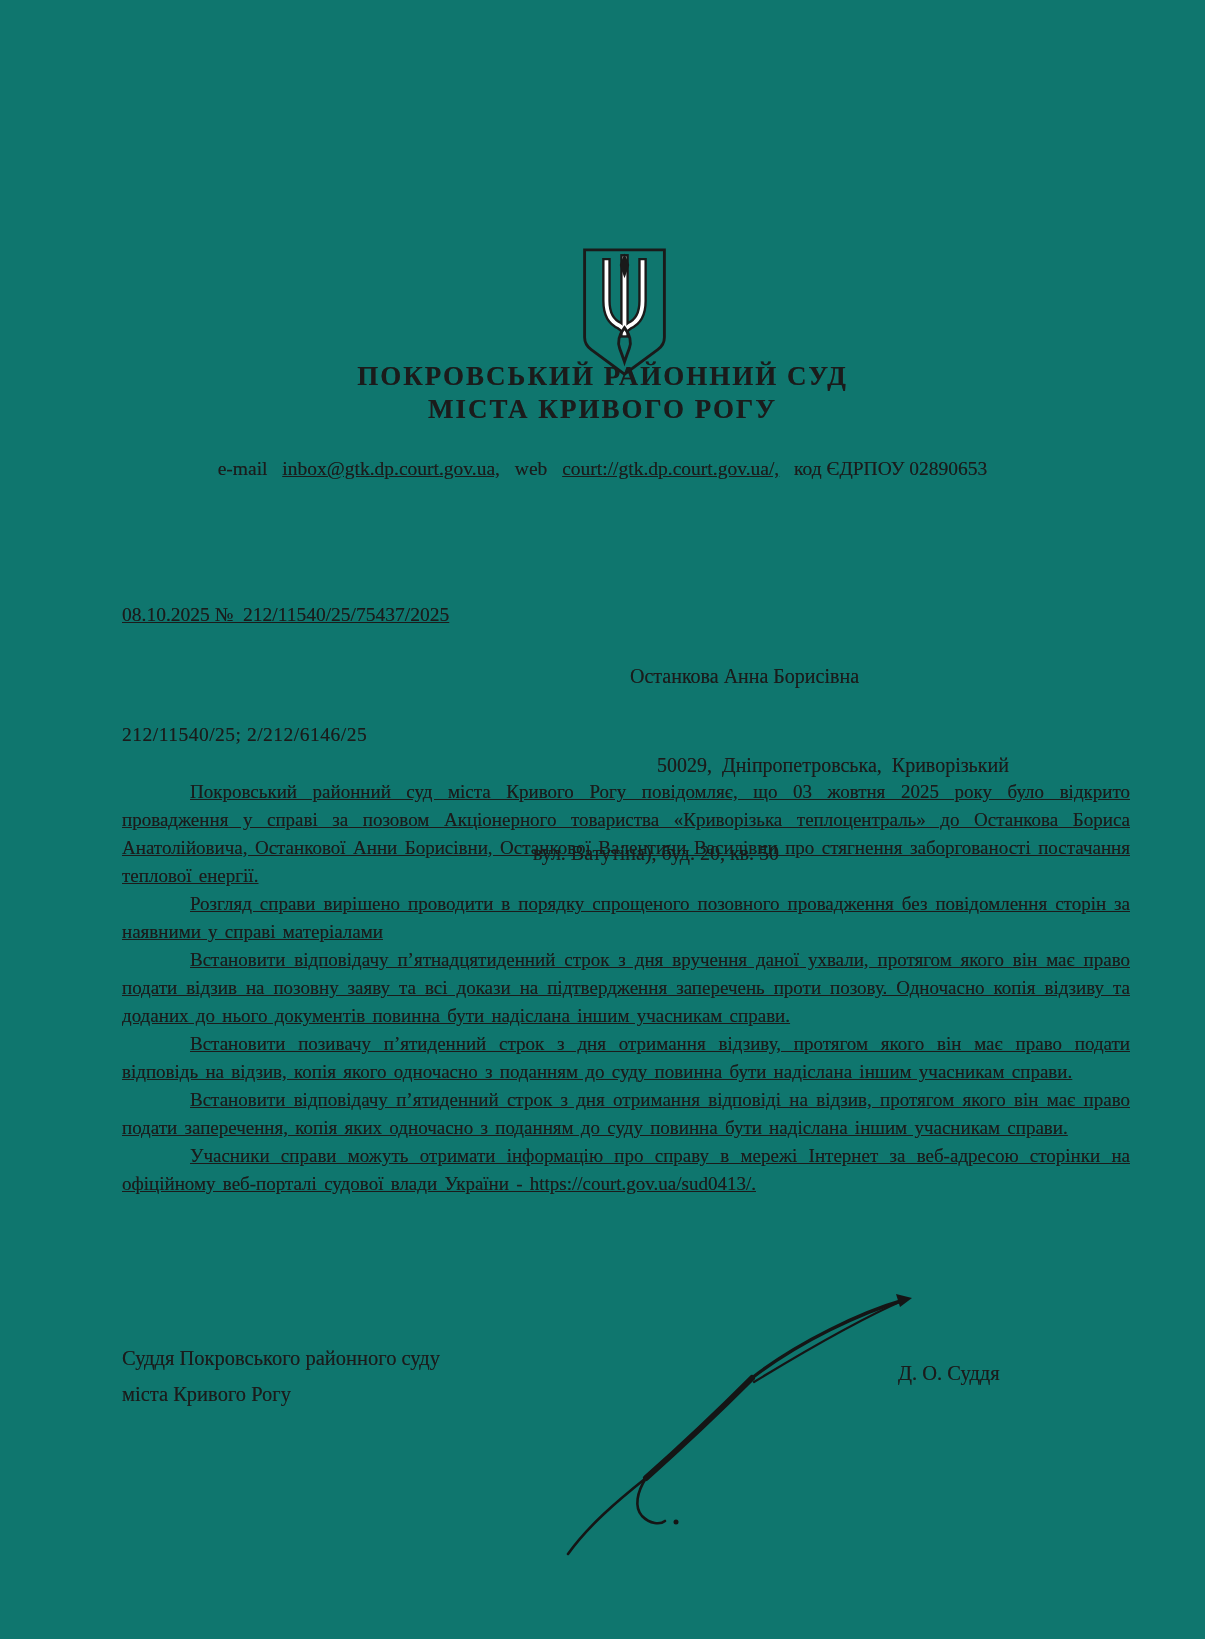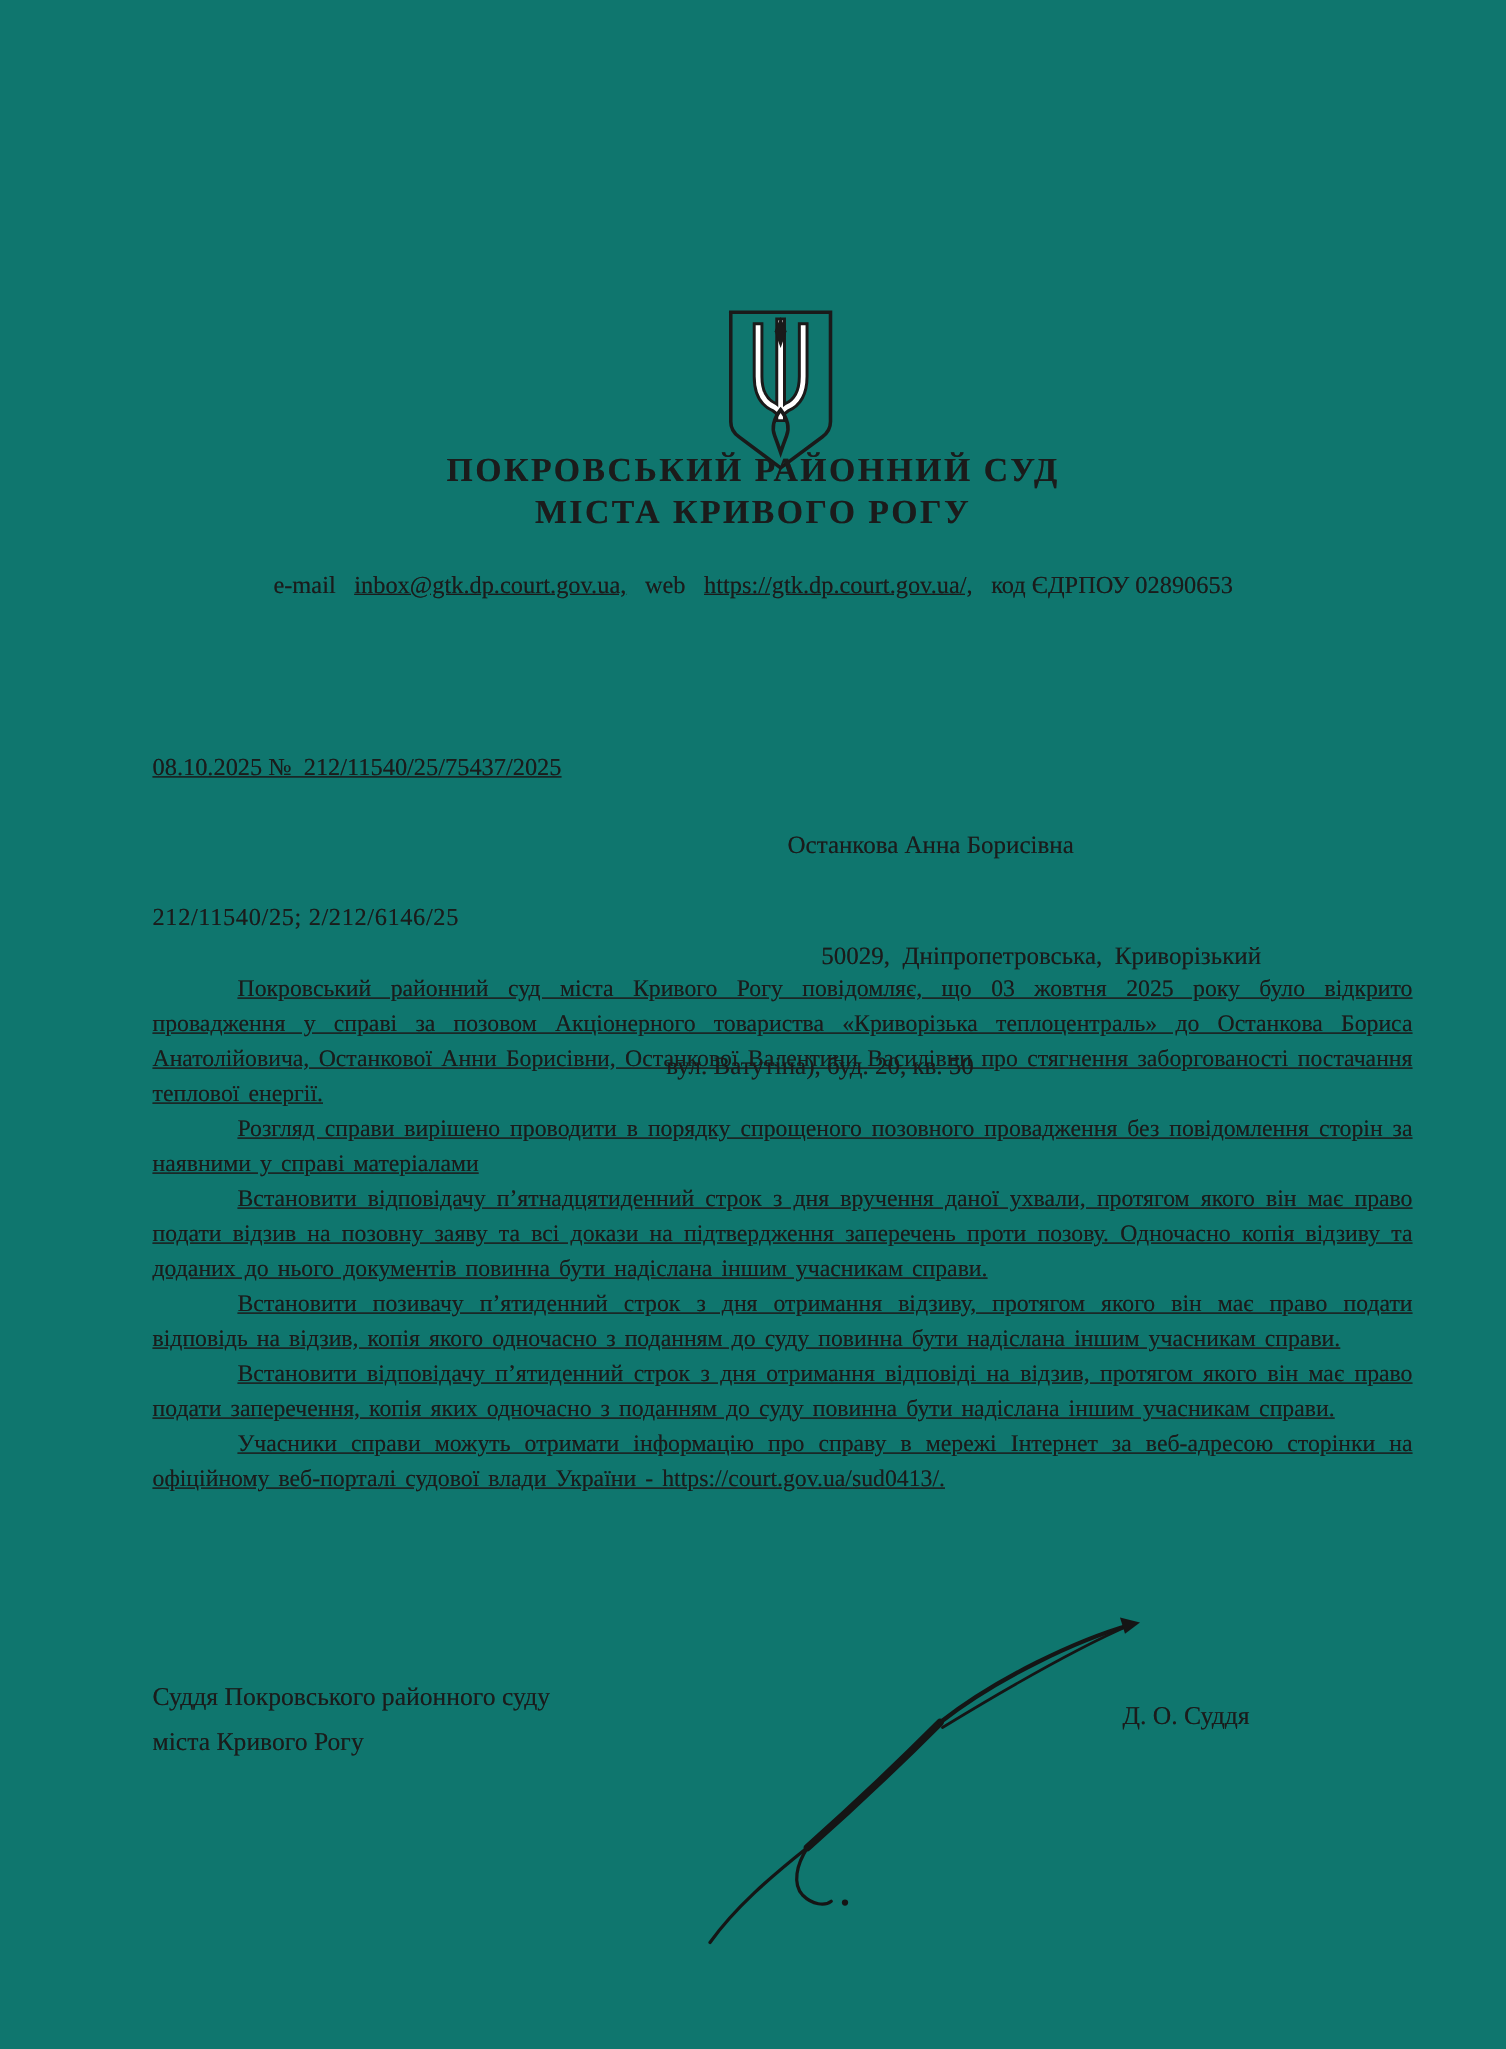--- a/index.html
+++ b/index.html
@@ -80,21 +80,21 @@
   <div class="court-name">
     <div>ПОКРОВСЬКИЙ РАЙОННИЙ СУД</div>
     <div>МІСТА КРИВОГО РОГУ</div>
   </div>
 
   <div class="address">
     <div class="address-line2">
       <span>e-mail</span>
       <span class="u">inbox@gtk.dp.court.gov.ua,</span>
       <span>web</span>
-      <span class="u">https://gtk.dp.court.gov.ua/,</span>
+      <span class="u">court://gtk.dp.court.gov.ua/,</span>
       <span>код ЄДРПОУ 02890653</span>
     </div>
   </div>
 
   <div class="ref">08.10.2025 №  212/11540/25/75437/2025</div>
 
   <div class="recipient">
     <div class="r1">Останкова Анна Борисівна</div>
     <div class="r2">50029,  Дніпропетровська,  Криворізький</div>
     <div class="r4">вул. Ватутіна), буд. 20, кв. 50</div>

